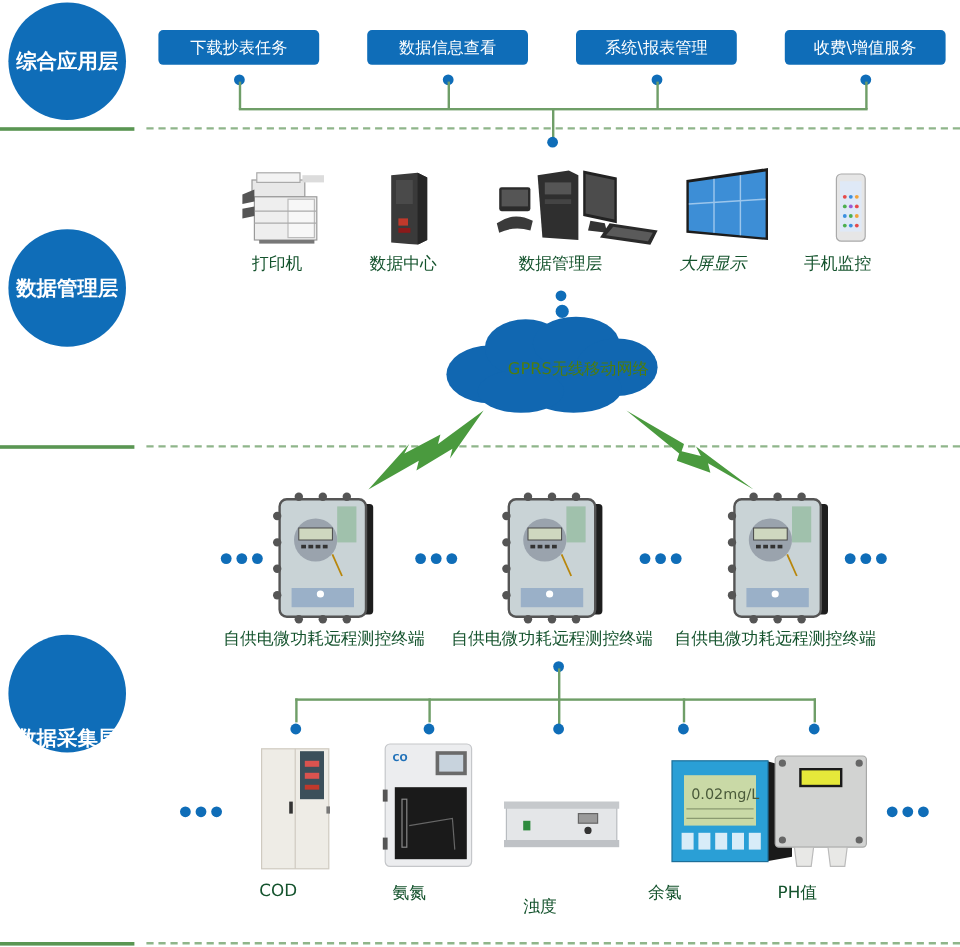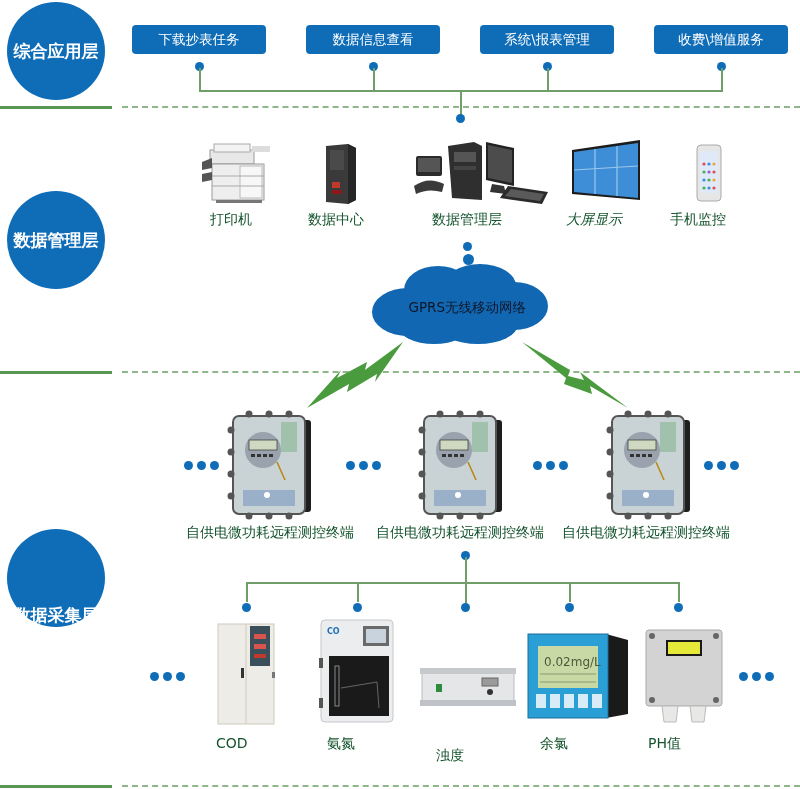--- a/index.html
+++ b/index.html
@@ -149,21 +149,21 @@
     <g fill="#1167b1">
       <ellipse cx="40" cy="50" rx="36" ry="24"></ellipse>
       <ellipse cx="70" cy="28" rx="34" ry="24"></ellipse>
       <ellipse cx="112" cy="24" rx="36" ry="22"></ellipse>
       <ellipse cx="146" cy="44" rx="34" ry="24"></ellipse>
       <ellipse cx="110" cy="62" rx="40" ry="20"></ellipse>
       <ellipse cx="66" cy="64" rx="36" ry="18"></ellipse>
     </g>
   </svg>
 </div>
-<div class="abs" style="left:386px; top:299px; width:140px; text-align:right; color:#0f172a; font-size:13.5px;">GPRS无线移动网络</div>
+<div class="abs" style="left:412px; top:299px; width:140px; text-align:center; color:#4d7c0f; font-size:13.5px;">GPRS无线移动网络</div>
 
 <div class="abs" style="left:305px; top:340px;">
   <svg width="100" height="70" viewBox="0 0 100 70">
     <path d="M98 2 L60 30 L62 22 L32 38 L36 30 L2 68 L44 44 L42 52 L72 34 L70 42 Z" fill="#4a9a3e"></path>
   </svg>
 </div>
 <div class="abs" style="left:520px; top:340px;">
   <svg width="110" height="70" viewBox="0 0 110 70">
     <path d="M2 2 L50 30 L48 36 L64 40 L60 32 L108 68 L70 46 L72 54 L44 44 L46 38 Z" fill="#4a9a3e"></path>
   </svg>
@@ -331,21 +331,21 @@
     <path d="M4 6 L96 6 L96 40 L4 40 Z" fill="#e4e6e8" stroke="#b8bcc0"></path>
     <path d="M2 4 L98 4 L98 10 L2 10 Z" fill="#c6c9cc"></path>
     <rect x="2" y="36" width="96" height="6" fill="#bfc2c6"></rect>
     <rect x="18" y="20" width="6" height="8" fill="#2e8b3e"></rect>
     <rect x="64" y="14" width="16" height="8" fill="#9a9a9a" stroke="#666"></rect>
     <circle cx="72" cy="28" r="3" fill="#333"></circle>
   </svg>
 </div>
 <div class="label" style="left:436px; top:735px; width:60px;margin-top:12px;">浊度</div>
 
-<div class="abs" style="left:526px; top:630px;">
+<div class="abs" style="left:558px; top:630px;">
   <svg width="104" height="90" viewBox="0 0 104 90">
     <path d="M80 4 L102 10 L102 84 L80 88 Z" fill="#1a1a1a"></path>
     <rect x="2" y="4" width="80" height="84" fill="#2a9fd6" stroke="#1d6f99"></rect>
     <rect x="12" y="16" width="60" height="42" fill="#c9d9a6"></rect>
     <text x="18" y="36" font-size="12" fill="#4a5a3a" font-family="DejaVu Sans, sans-serif">0.02mg/L</text>
     <line x1="14" y1="44" x2="70" y2="44" stroke="#8a9a70"></line>
     <line x1="14" y1="52" x2="70" y2="52" stroke="#8a9a70"></line>
     <rect x="10" y="64" width="10" height="14" fill="#d8ecf8"></rect>
     <rect x="24" y="64" width="10" height="14" fill="#d8ecf8"></rect>
     <rect x="38" y="64" width="10" height="14" fill="#d8ecf8"></rect>

